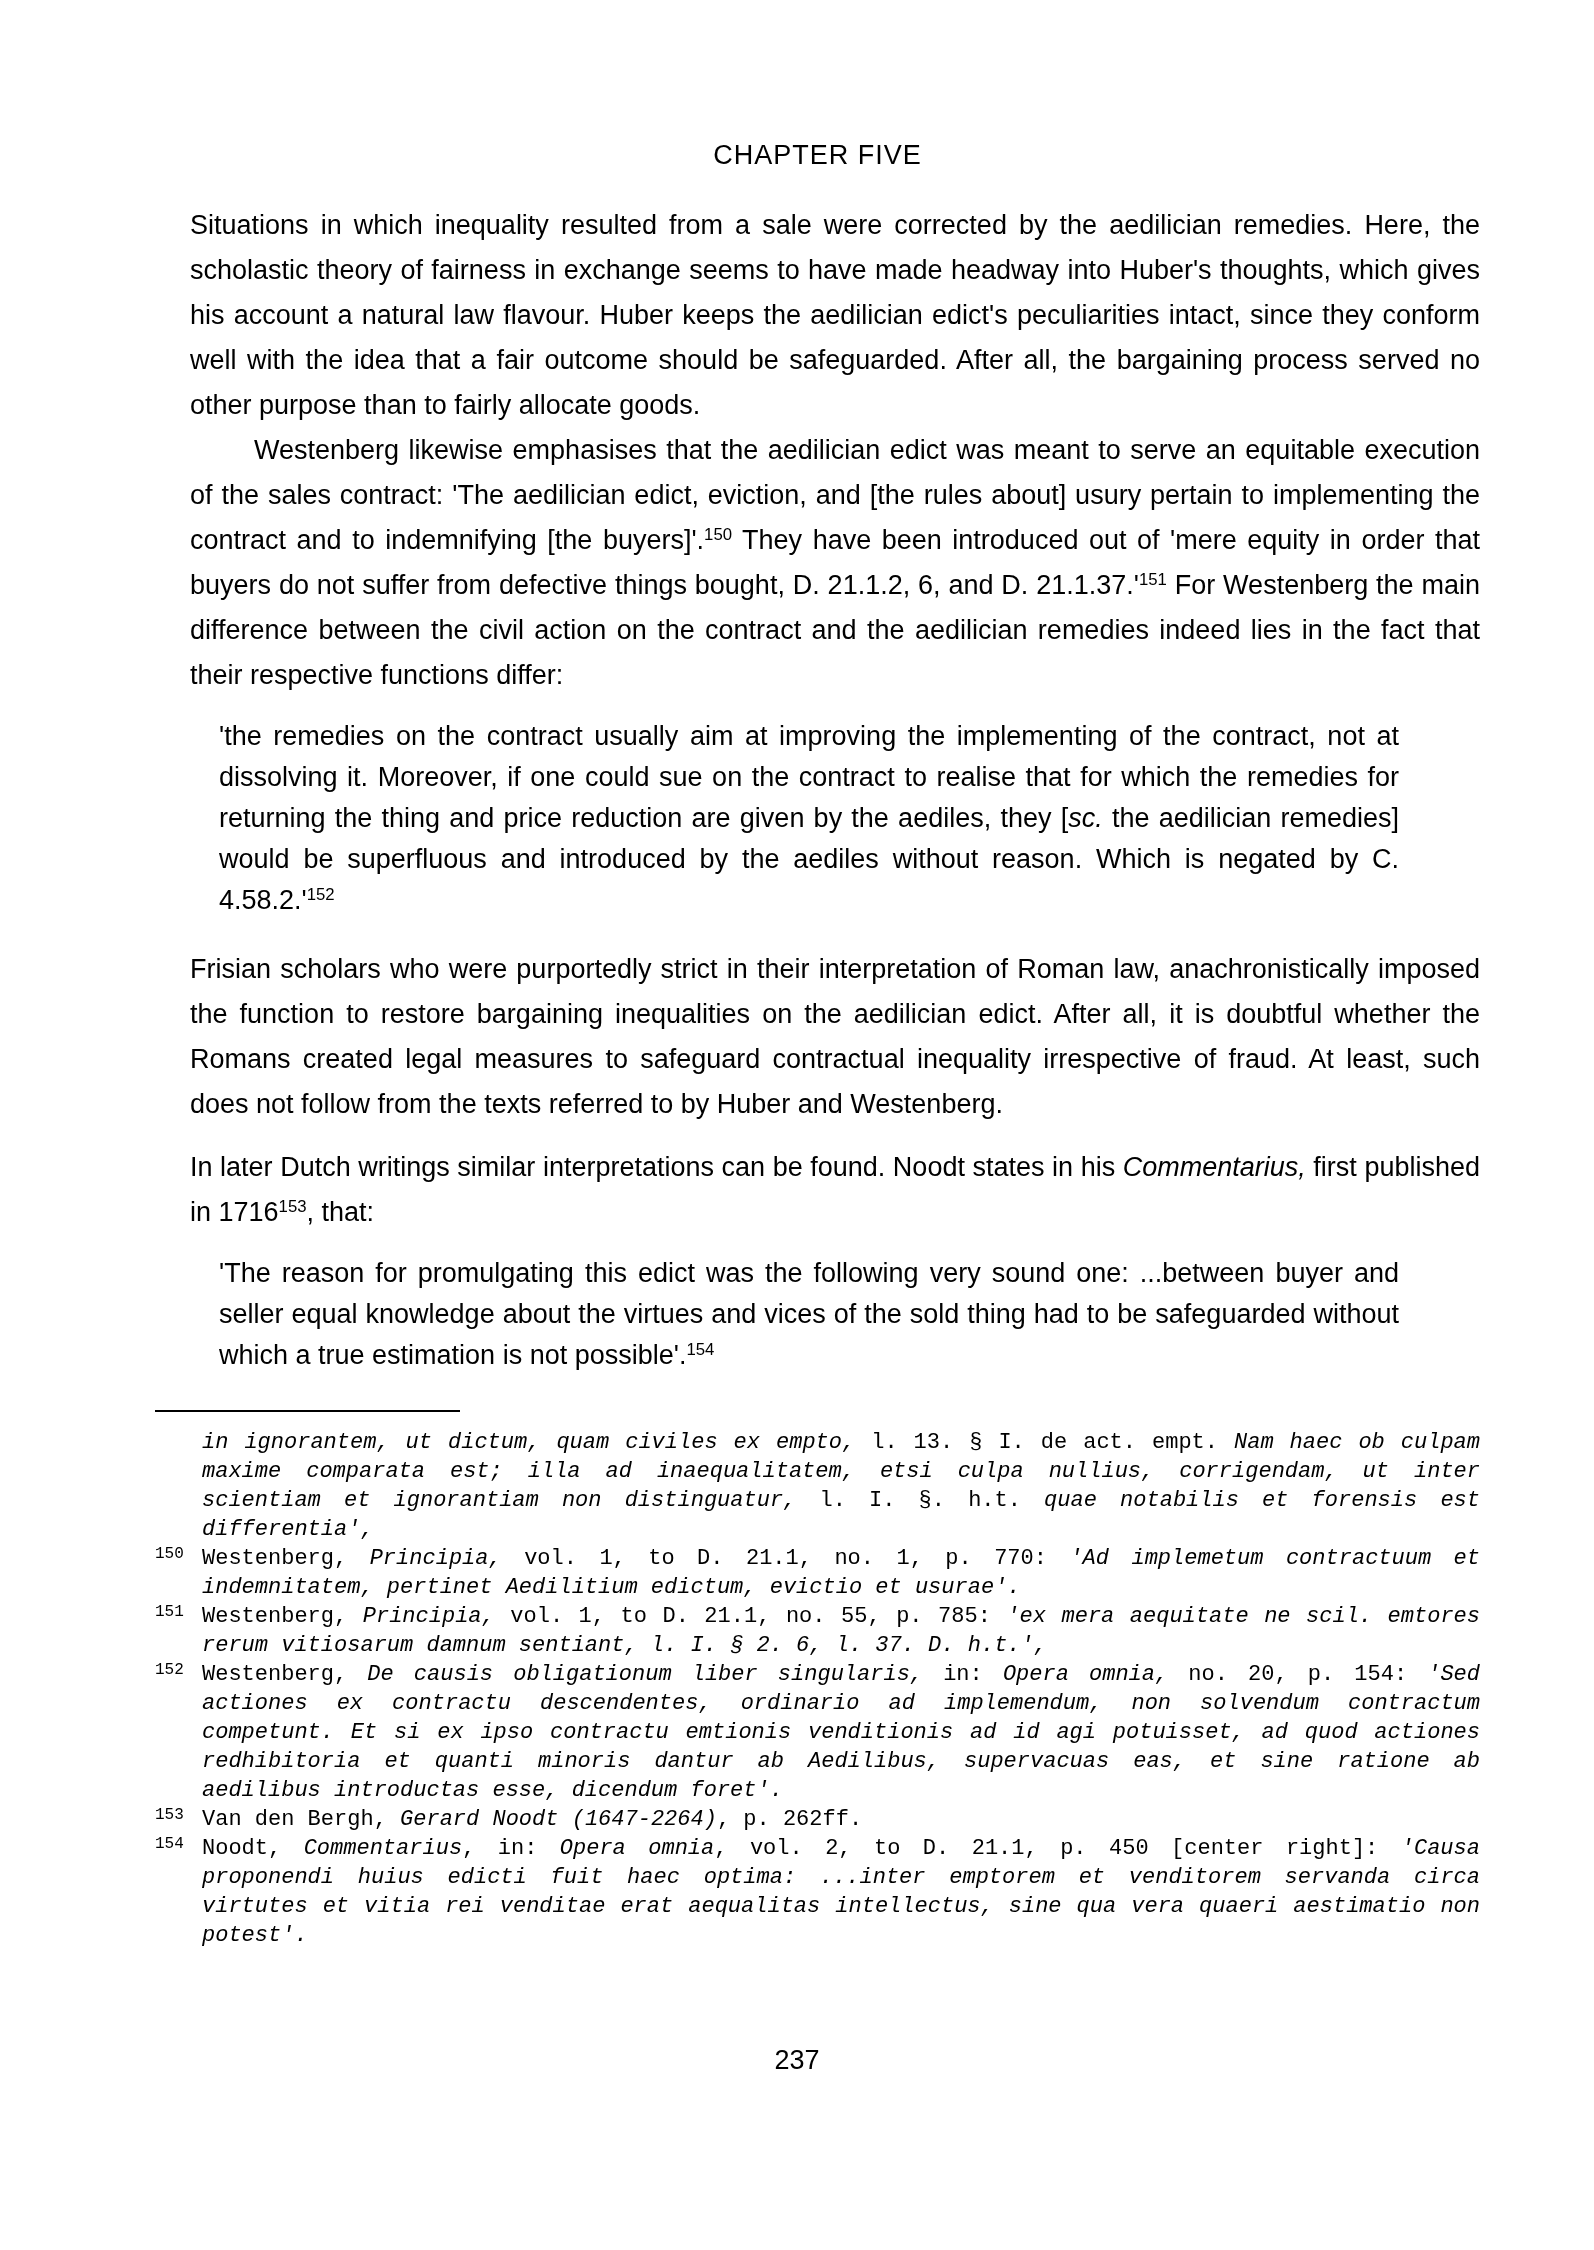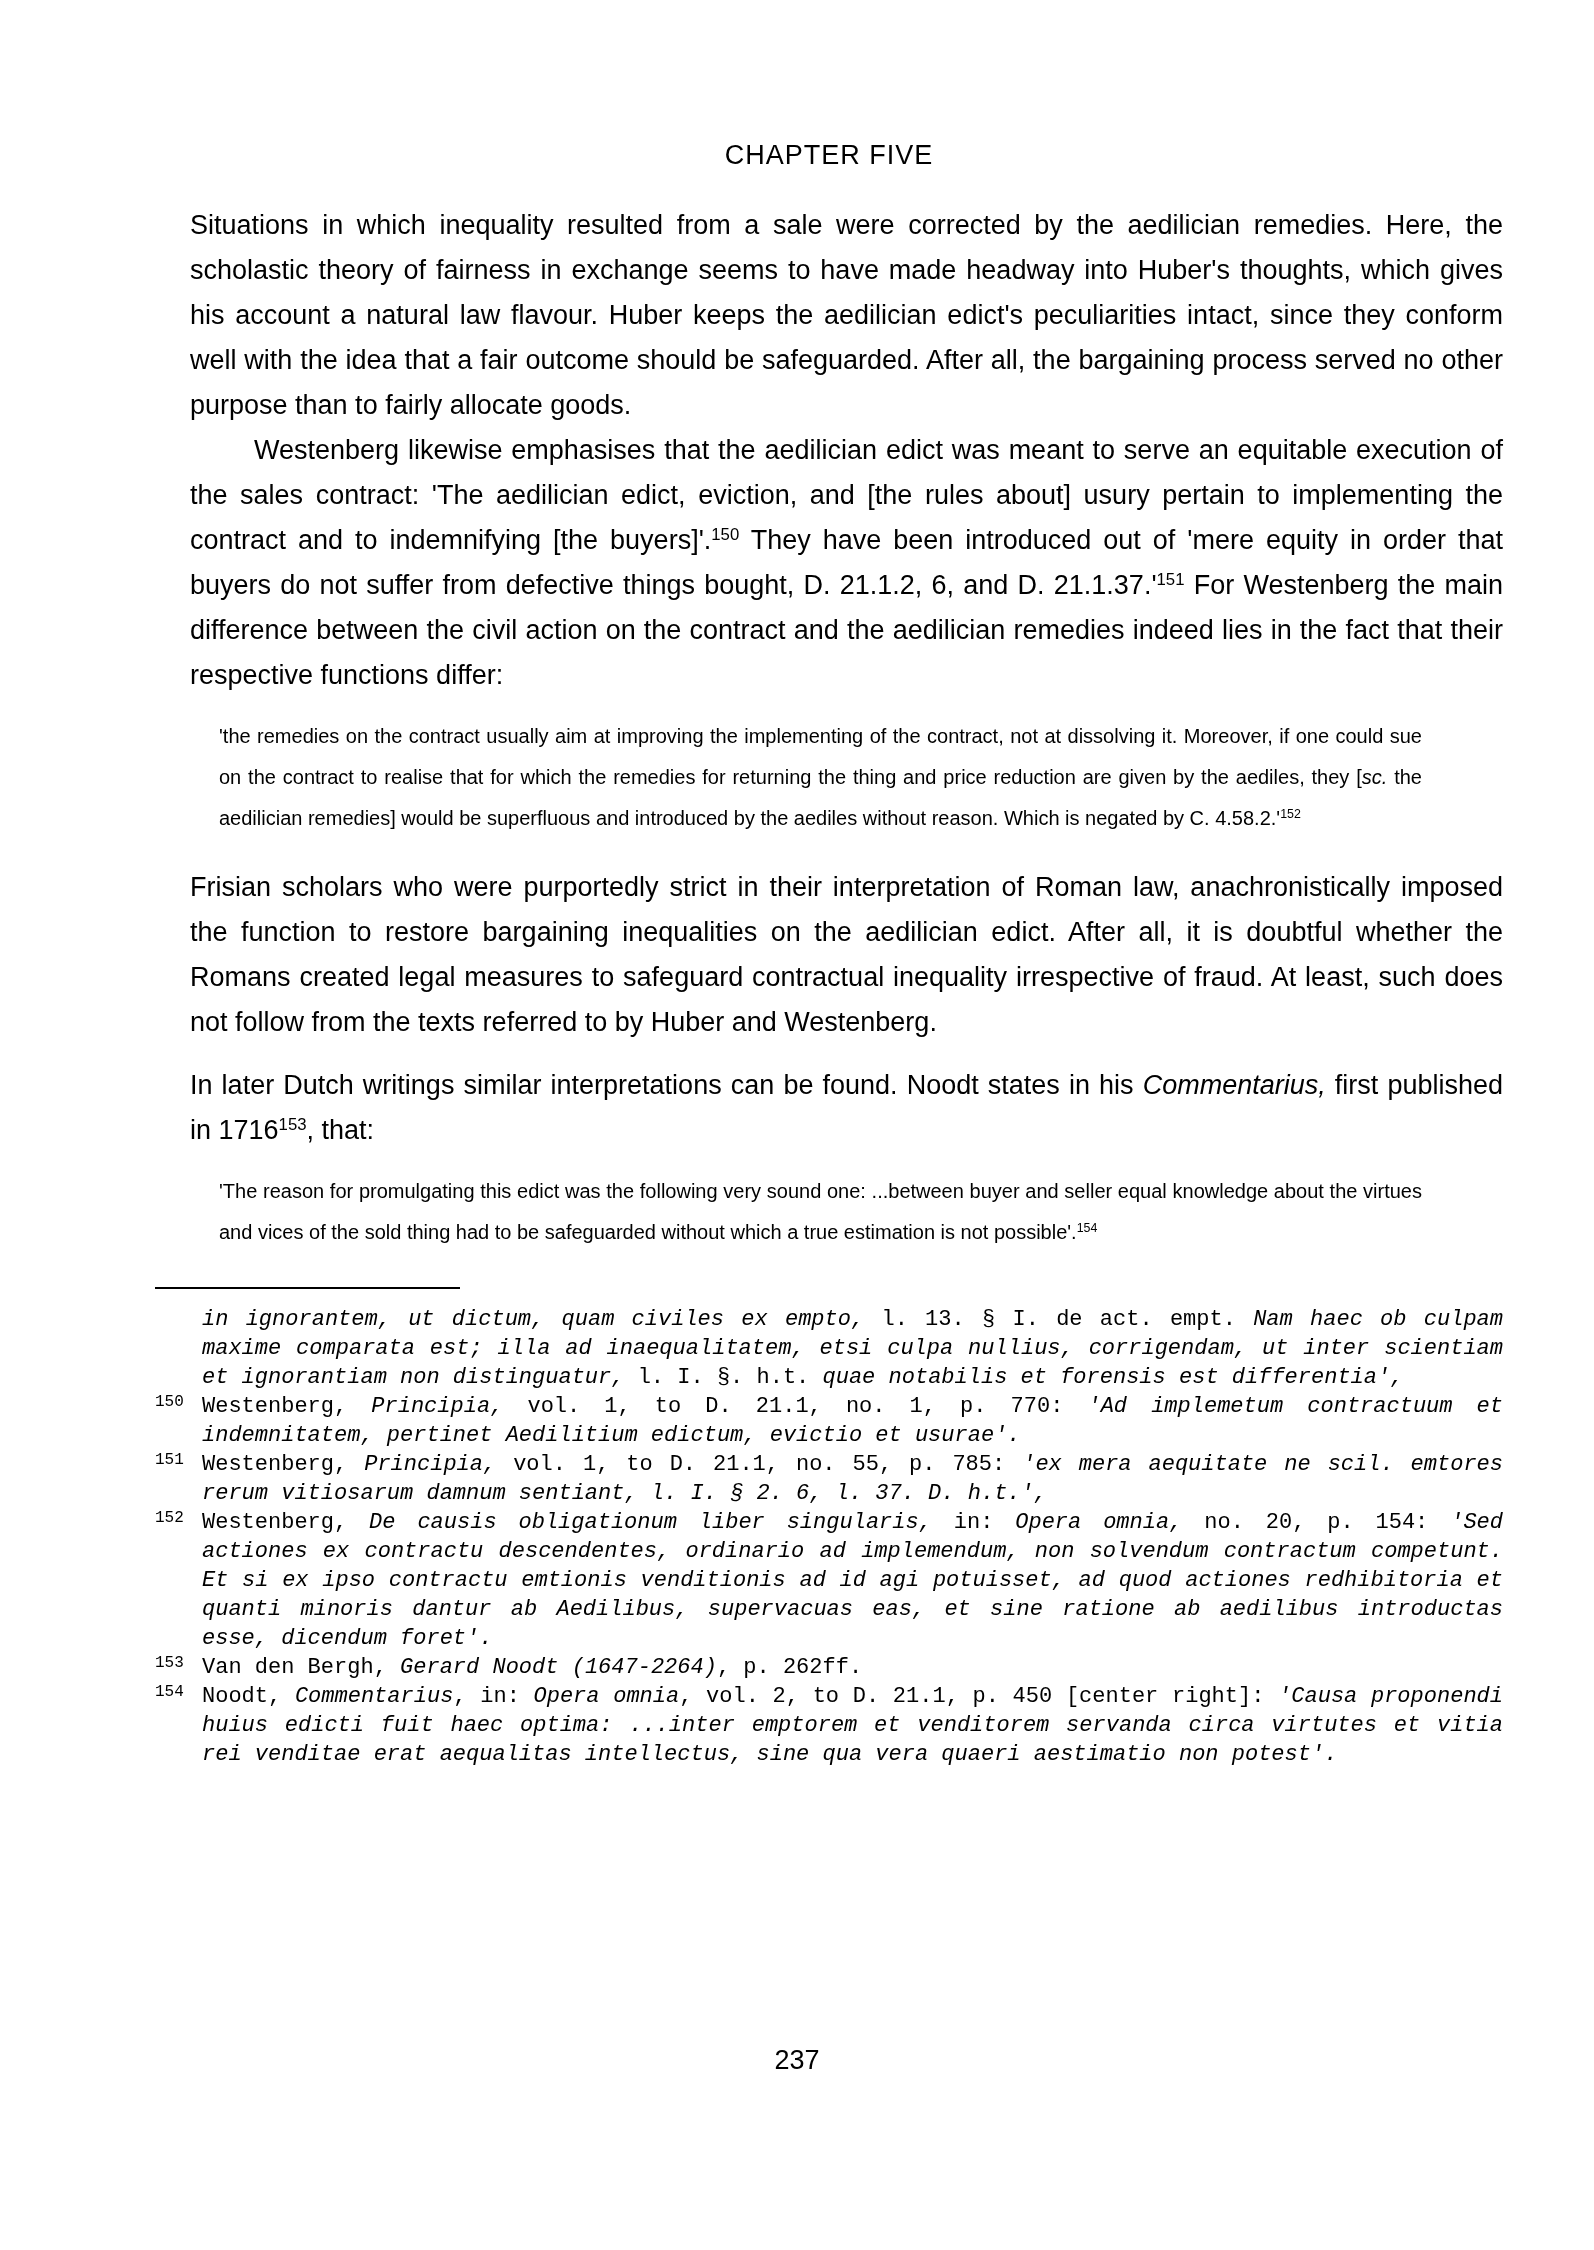--- a/index.html
+++ b/index.html
@@ -4,40 +4,40 @@
 <style>
   * { margin:0; padding:0; box-sizing:border-box; }
   html, body { background:#ffffff; }
   body {
     width:1594px; height:2250px; position:relative;
     font-family:"Liberation Sans", sans-serif;
     color:#000000;
   }
   .page {
     position:absolute; inset:0;
-    padding:140px 91px 0 155px;
+    padding:140px 114px 0 155px;
     background:#ffffff;
     border-radius:27px;
   }
   .chapter-header {
     text-align:center;
     font-size:27px;
     letter-spacing:1px;
     margin-bottom:32px;
   }
   .para {
     font-size:27px;
     line-height:45px;
     text-align:justify;
     margin-left:35px;
   }
   .para.indent { text-indent:64px; }
   .spaced { margin-top:18px; }
   .quote {
-    font-size:20px;
+    font-size:27px;
     line-height:41px;
     text-align:justify;
     margin:18px 81px 26px 64px;
   }
   sup {
     font-size:0.62em;
     vertical-align:baseline;
     position:relative;
     top:-0.55em;
     line-height:0;

